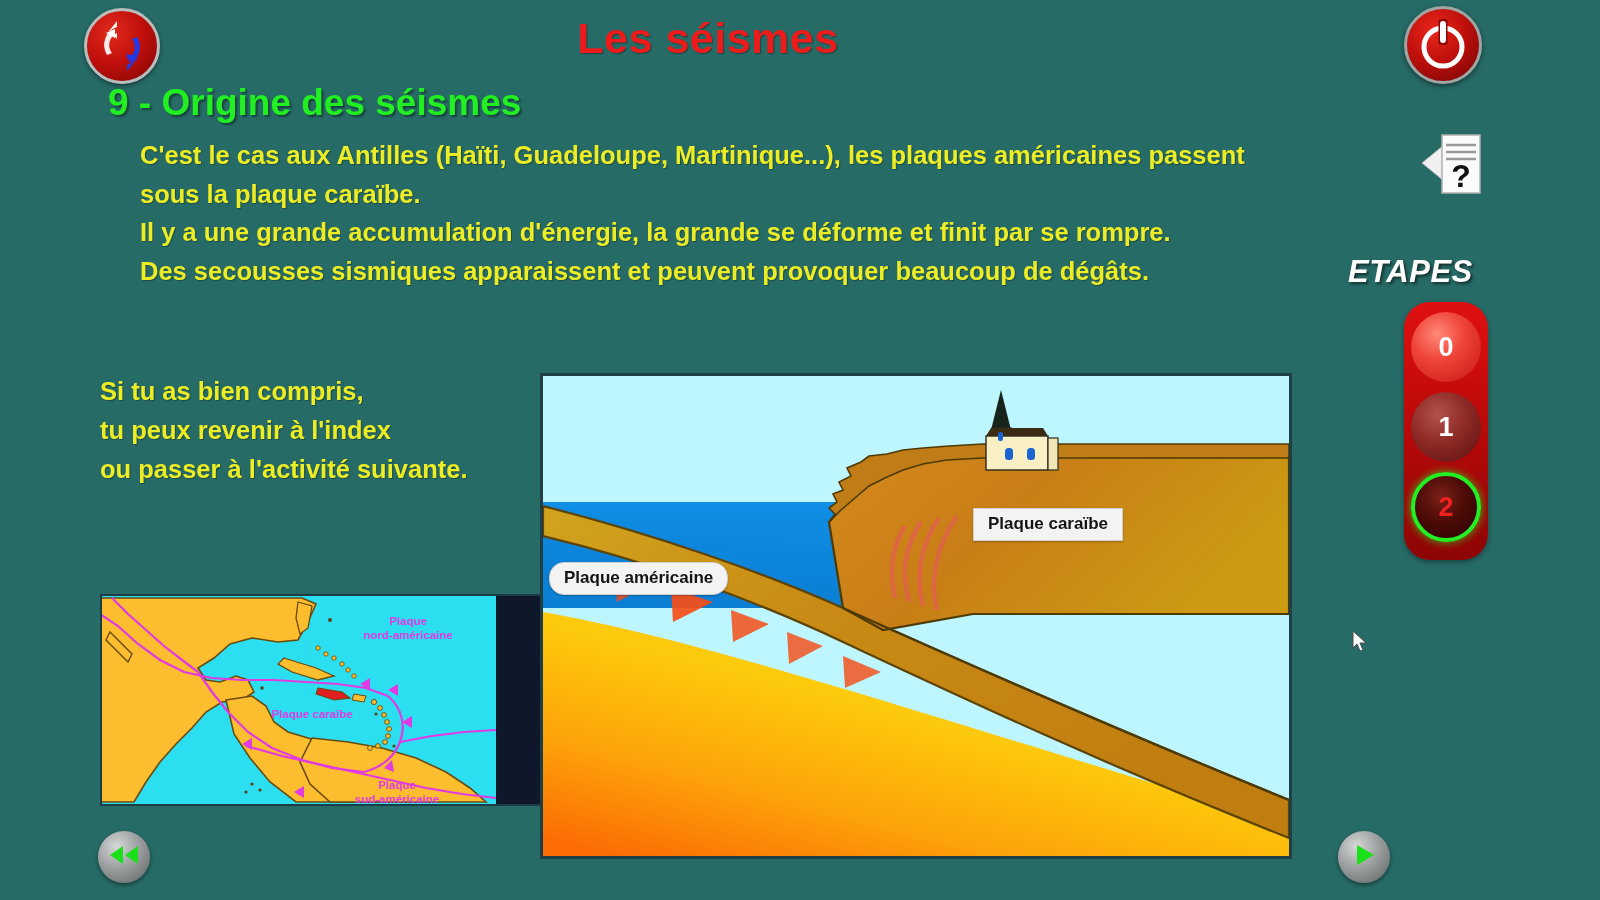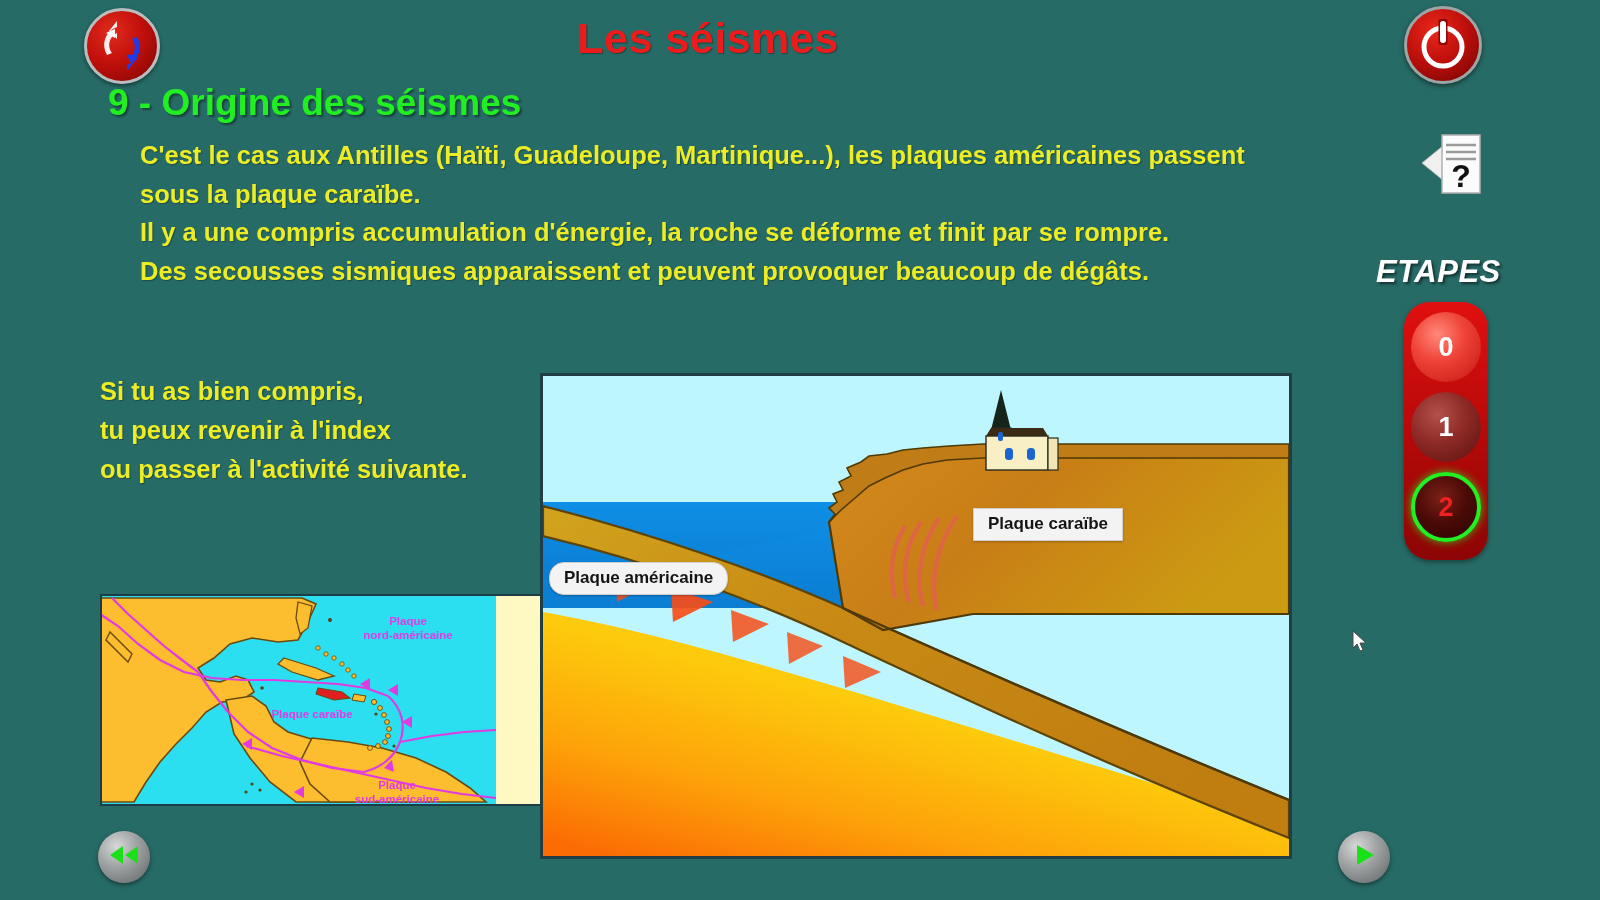--- a/index.html
+++ b/index.html
@@ -73,21 +73,20 @@
     cursor: pointer;
   }
 
   
   .etapes-label {
     position: absolute; left: 1348px; top: 254px;
     color: #ffffff;
     font-size: 31px; font-weight: bold; font-style: italic;
     letter-spacing: .5px;
     text-shadow: 2px 2px 3px rgba(0,0,0,.55);
-    margin-left: 28px;
   }
   .etapes-panel {
     position: absolute; left: 1404px; top: 302px; width: 84px; height: 258px;
     border-radius: 26px;
     background: linear-gradient(180deg, #e01010 0%, #c00a0a 40%, #8d0505 100%);
     box-shadow: 0 2px 5px rgba(0,0,0,.4);
   }
   .etape {
     position: absolute; left: 50%; transform: translateX(-50%);
     width: 70px; height: 70px; border-radius: 50%;
@@ -97,21 +96,21 @@
   }
   .etape.s0 { top: 10px;  background: radial-gradient(circle at 38% 32%, #ff8a7a 0%, #f0453a 40%, #c31411 100%); }
   .etape.s1 { top: 90px;  background: radial-gradient(circle at 38% 32%, #b3514c 0%, #8d2a26 45%, #5b100e 100%); }
   .etape.s2 { top: 170px; background: radial-gradient(circle at 42% 34%, #7a2018 0%, #4a0a06 48%, #2a0402 100%);
               border: 4px solid #22f022; box-shadow: 0 0 8px rgba(34,240,34,.8); }
   .etape.s2 span { color: #ef2020; }
 
   
   .map {
     position: absolute; left: 100px; top: 594px; width: 466px; height: 212px;
-    background: #fef9c3;
+    background: #0f172a;
     border: 2px solid #1e3c46;
     overflow: hidden;
   }
   .map svg { display:block; }
   .map-label {
     position: absolute;
     color: #e23ae2;
     font-size: 11.5px; font-weight: bold;
     line-height: 14px;
     text-align: center;
@@ -182,21 +181,21 @@
         <rect x="33" y="12" width="6" height="22" rx="3" fill="#ffffff"></rect>
       </svg>
     </span>
   </div>
 
   <div class="section-heading">9 - Origine des séismes</div>
 
   <div class="para">
     <div>C'est le cas aux Antilles (Haïti, Guadeloupe, Martinique...), les plaques américaines passent</div>
     <div>sous la plaque caraïbe.</div>
-    <div>Il y a une compris accumulation d'énergie, la roche se déforme et finit par se rompre.</div>
+    <div>Il y a une grande accumulation d'énergie, la grande se déforme et finit par se rompre.</div>
     <div>Des secousses sismiques apparaissent et peuvent provoquer beaucoup de dégâts.</div>
   </div>
 
   <div class="prompt">
     <div>Si tu as bien compris,</div>
     <div>tu peux revenir à l'index</div>
     <div>ou passer à l'activité suivante.</div>
   </div>
 
   <div class="help-icon">

